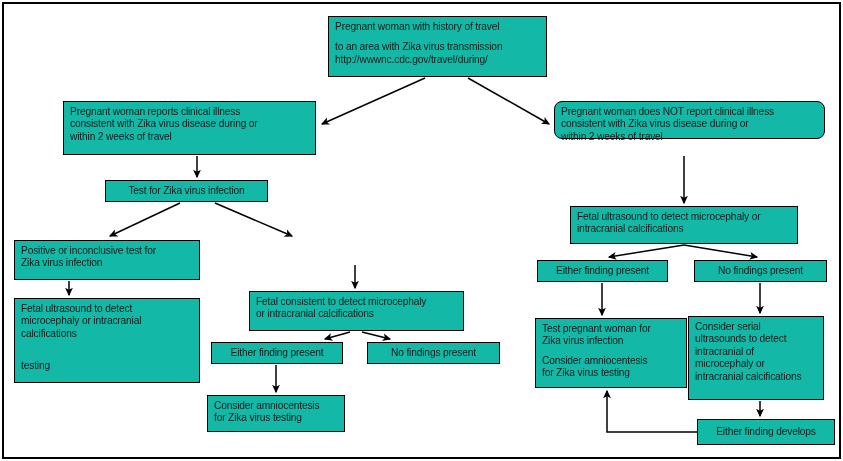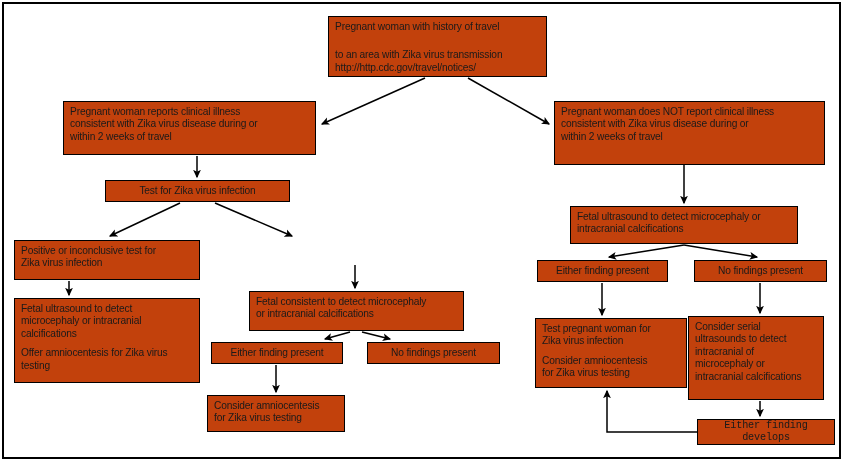--- a/index.html
+++ b/index.html
@@ -20,21 +20,21 @@
   #flow-svg {
     position: absolute;
     left: 0;
     top: 0;
     width: 843px;
     height: 461px;
   }
   .node-box {
     position: absolute;
     box-sizing: border-box;
-    background: #c2410c;
+    background: #14b8a6;
     border: 1.6px solid #000000;
     color: #1a1a1a;
     font-size: 10.2px;
     line-height: 12.4px;
     padding: 4px 5px 3px 6px;
     letter-spacing: -0.15px;
   }
   .node-box.thin {
     border-width: 1.3px;
   }
@@ -107,54 +107,54 @@
       <path d="M760,283 L760,313"></path>
 
       <path d="M760,401 L760,416"></path>
 
       <path d="M697,432 L607,432 L607,391"></path>
     </g>
   </svg>
 
   <div class="node-box" style="left:328px;top:16px;width:219px;height:61px;">
     <p>Pregnant woman with history of travel</p>
-    <p style="margin-top:16px">to an area with Zika virus transmission</p>
-    <p style="margin-top:0">http://http.cdc.gov/travel/notices/</p>
+    <p style="margin-top:8px">to an area with Zika virus transmission</p>
+    <p style="margin-top:0">http://wwwnc.cdc.gov/travel/during/</p>
   </div>
 
   <div class="node-box thin" style="left:63px;top:101px;width:253px;height:54px;">
     <p>Pregnant woman reports clinical illness</p>
     <p style="margin-top:0">consistent with Zika virus disease during or</p>
     <p style="margin-top:0">within 2 weeks of travel</p>
   </div>
 
-  <div class="node-box thin" style="left:554px;top:101px;width:271px;height:64px;">
+  <div class="node-box thin" style="left:554px;top:101px;width:271px;height:38px;border-radius:8px;">
     <p>Pregnant woman does NOT report clinical illness</p>
     <p style="margin-top:0">consistent with Zika virus disease during or</p>
     <p style="margin-top:0">within 2 weeks of travel</p>
   </div>
 
-  <div class="node-box center" style="left:105px;top:180px;width:185px;height:22px;">
+  <div class="node-box center" style="left:105px;top:180px;width:163px;height:22px;">
     <span>Test for Zika virus infection</span>
   </div>
 
   <div class="node-box" style="left:14px;top:240px;width:186px;height:40px;">
     <p>Positive or inconclusive test for</p>
     <p style="margin-top:0">Zika virus infection</p>
   </div>
 
 
   <div class="node-box" style="left:14px;top:298px;width:186px;height:85px;">
     <p>
       <span>Fetal ultrasound to detect</span><br>
       <span>microcephaly or intracranial</span><br>
       <span>calcifications</span>
     </p>
     <p>
-      <span>Offer amniocentesis for Zika virus</span><br>
+      <br>
       <span>testing</span>
     </p>
   </div>
 
   <div class="node-box thin" style="left:249px;top:291px;width:215px;height:40px;">
     <p>Fetal consistent to detect microcephaly</p>
     <p style="margin-top:0">or intracranial calcifications</p>
   </div>
 
   <div class="node-box center thin" style="left:211px;top:342px;width:132px;height:22px;">
@@ -195,17 +195,17 @@
   </div>
 
   <div class="node-box thin" style="left:688px;top:316px;width:136px;height:84px;">
     <p>Consider serial</p>
     <p style="margin-top:0">ultrasounds to detect</p>
     <p style="margin-top:0">intracranial of</p>
     <p style="margin-top:0">microcephaly or</p>
     <p style="margin-top:0">intracranial calcifications</p>
   </div>
 
-  <div class="node-box center" style="left:697px;top:419px;width:138px;height:26px;font-family:Liberation Mono, monospace;">
+  <div class="node-box center" style="left:697px;top:419px;width:138px;height:26px;">
     <span>Either finding develops</span>
   </div>
 
 </div>
 
 </body></html>

